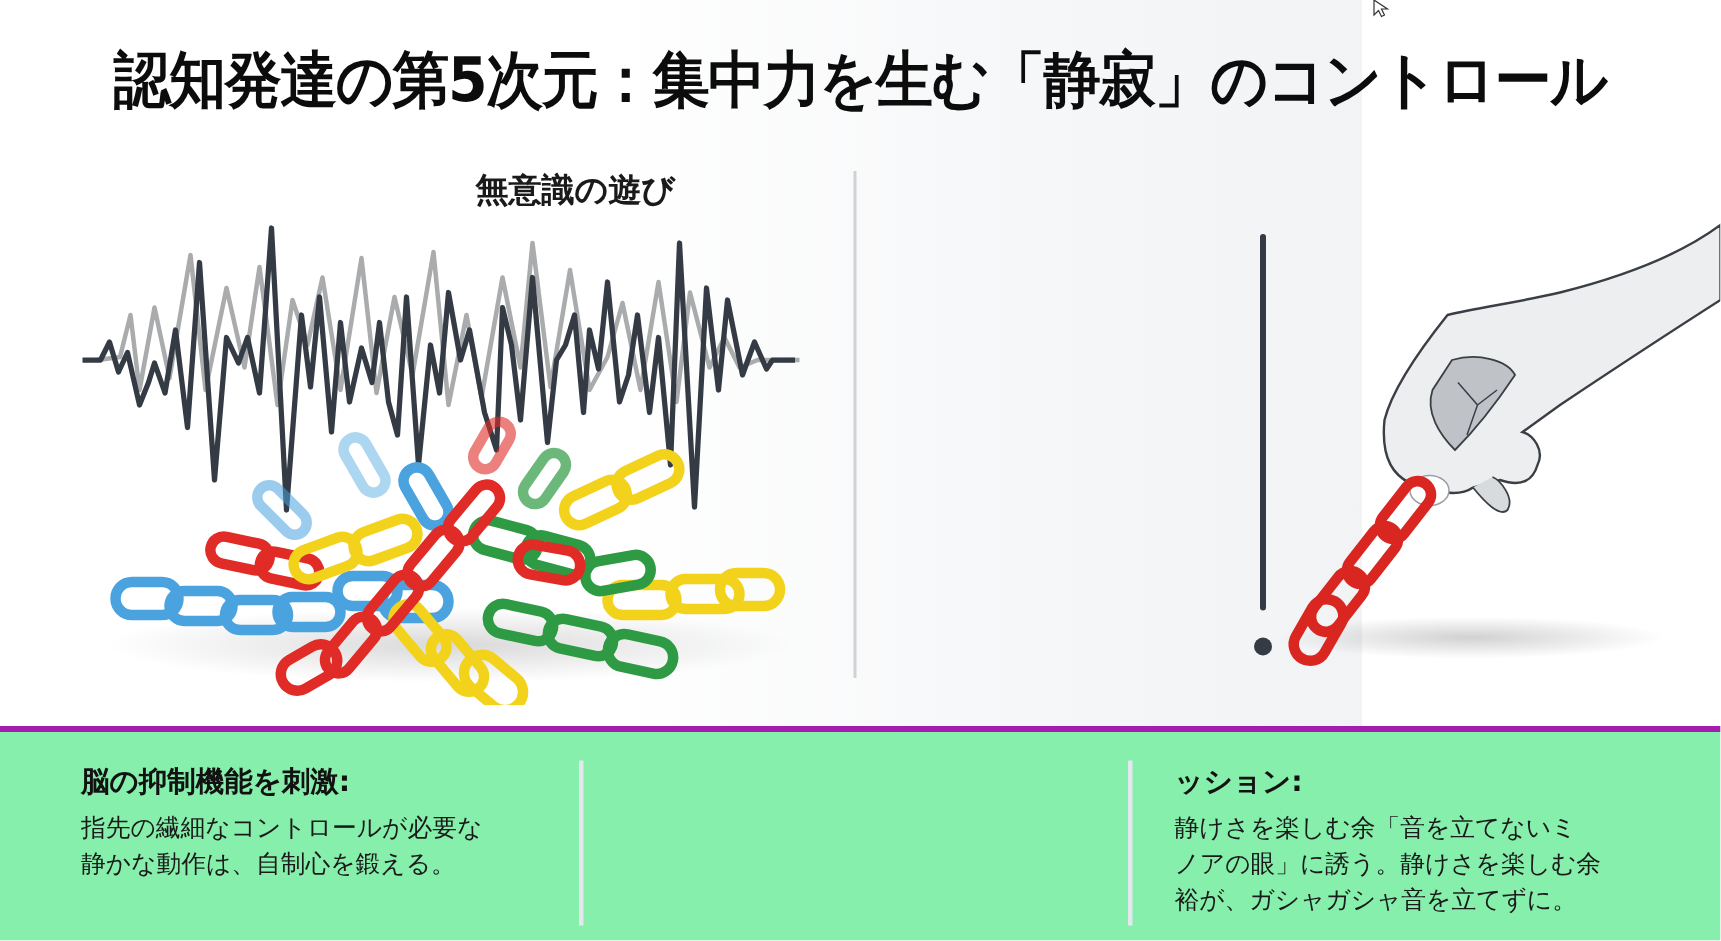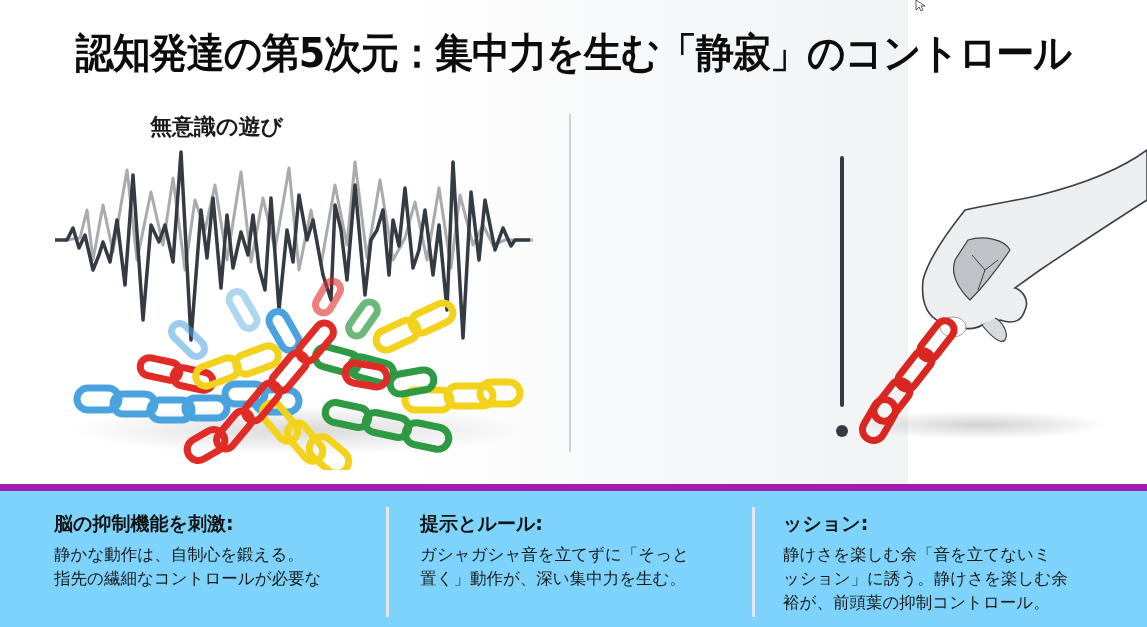--- a/index.html
+++ b/index.html
@@ -14,37 +14,37 @@
     position: absolute; left: 0; top: 0; width: 908px; height: 484px;
     background: linear-gradient(90deg, #ffffff 0%, #ffffff 45%, #f7f8f9 70%, #f1f3f5 100%);
   }
   .main-title {
     position: absolute; left: 0; top: 28px; width: 1147px;
     text-align: center; font-size: 38px; font-weight: bold; letter-spacing: -1px;
     color: #0c0c0c; transform: scaleY(1.08);
   }
   .section-title {
     position: absolute; top: 112px; font-size: 22px; font-weight: bold; color: #1a1a1a;
-    text-align: left;
+    text-align: right;
   }
   .title-left { left: 150px; width: 300px; }
   .title-right { left: 650px; width: 395px; }
 
   .divider-v {
     position: absolute; left: 569px; top: 114px; width: 2px; height: 338px;
     background: #cfd1d4;
   }
   .illus { position: absolute; }
   .illus-left { left: 55px; top: 150px; width: 490px; height: 320px; }
   .illus-right { left: 800px; top: 140px; width: 347px; height: 320px; }
 
   .bottom-panel {
     position: absolute; left: 0; top: 484px; width: 1147px; height: 143px;
-    background: #7dd3fc;
-    border-top: 7px solid #a21caf;
+    background: #86efac;
+    border-top: 4px solid #a21caf;
   }
   .info-col { position: absolute; top: 20px; }
   .info-col .heading {
     font-size: 19px; font-weight: bold; color: #121212; margin-bottom: 6px; white-space: nowrap;
   }
   .info-col .body {
     font-size: 16.5px; line-height: 24px; color: #1a1a1a;
   }
   .col-1 { left: 54px; width: 320px; }
   .col-2 { left: 420px; width: 310px; }
@@ -172,34 +172,27 @@
 
   <svg class="cursor" width="14" height="12" viewBox="0 0 14 12">
     <path d="M1,0 L1,10 L4,7 L6,11 L8,10 L6,6 L10,6 Z" fill="#fff" stroke="#333" stroke-width="0.8"></path>
   </svg>
 </div>
 
 <div class="bottom-panel">
   <div class="info-col col-1">
     <div class="heading">脳の抑制機能を刺激:</div>
     <div class="body">
+      <div>指先の繊細なコントロールが必要な</div>
       <div>静かな動作は、自制心を鍛える。</div>
-      <div>指先の繊細なコントロールが必要な</div>
-    </div>
-  </div>
-  <div class="info-col col-2">
-    <div class="heading">提示とルール:</div>
-    <div class="body">
-      <div>ガシャガシャ音を立てずに「そっと</div>
-      <div>置く」動作が、深い集中力を生む。</div>
     </div>
   </div>
   <div class="info-col col-3">
     <div class="heading">ッション:</div>
     <div class="body">
       <div>静けさを楽しむ余「音を立てないミ</div>
-      <div>ッション」に誘う。静けさを楽しむ余</div>
-      <div>裕が、前頭葉の抑制コントロール。</div>
+      <div>ノアの眼」に誘う。静けさを楽しむ余</div>
+      <div>裕が、ガシャガシャ音を立てずに。</div>
     </div>
   </div>
 </div>
 <div class="col-divider" style="left:386px"></div>
 <div class="col-divider" style="left:752px"></div>
 
 </body></html>

